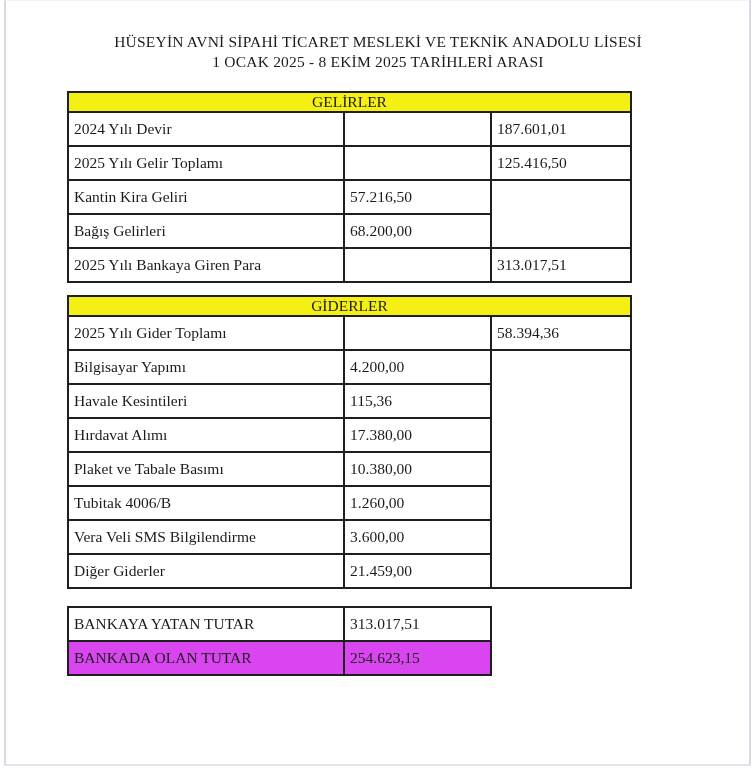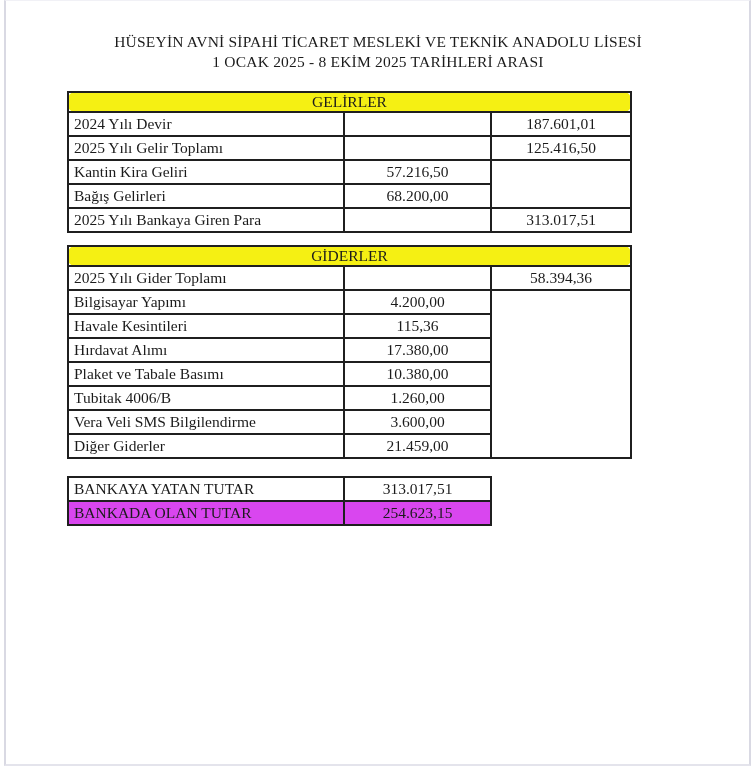--- a/index.html
+++ b/index.html
@@ -34,33 +34,32 @@
   }
   table.fin-table {
     border-collapse: collapse;
     margin-left: 67px;
     table-layout: fixed;
   }
   table.fin-table td {
     border: 2px solid #1f1f1f;
     font-size: 15.5px;
     padding: 1px 5px;
-    height: 24px;
+    height: 34px;
     overflow: hidden;
     white-space: nowrap;
     vertical-align: middle;
   }
   table.fin-table tr.sec-hdr td {
     background: #f5f013;
     text-align: center;
     height: 20px;
     padding: 0 5px;
-    border-radius: 7px;
   }
-  td.num { text-align: center; }
+  td.num { text-align: left; }
   tr.highlight td { background: #d946ef; }
   #gelirler-table { margin-top: 19px; }
   #giderler-table { margin-top: 12px; padding-left: 29px; }
   #summary-table  { margin-top: 17px; }
 </style>
 </head>
 <body>
 
 <div class="photo-frame"></div>
 

